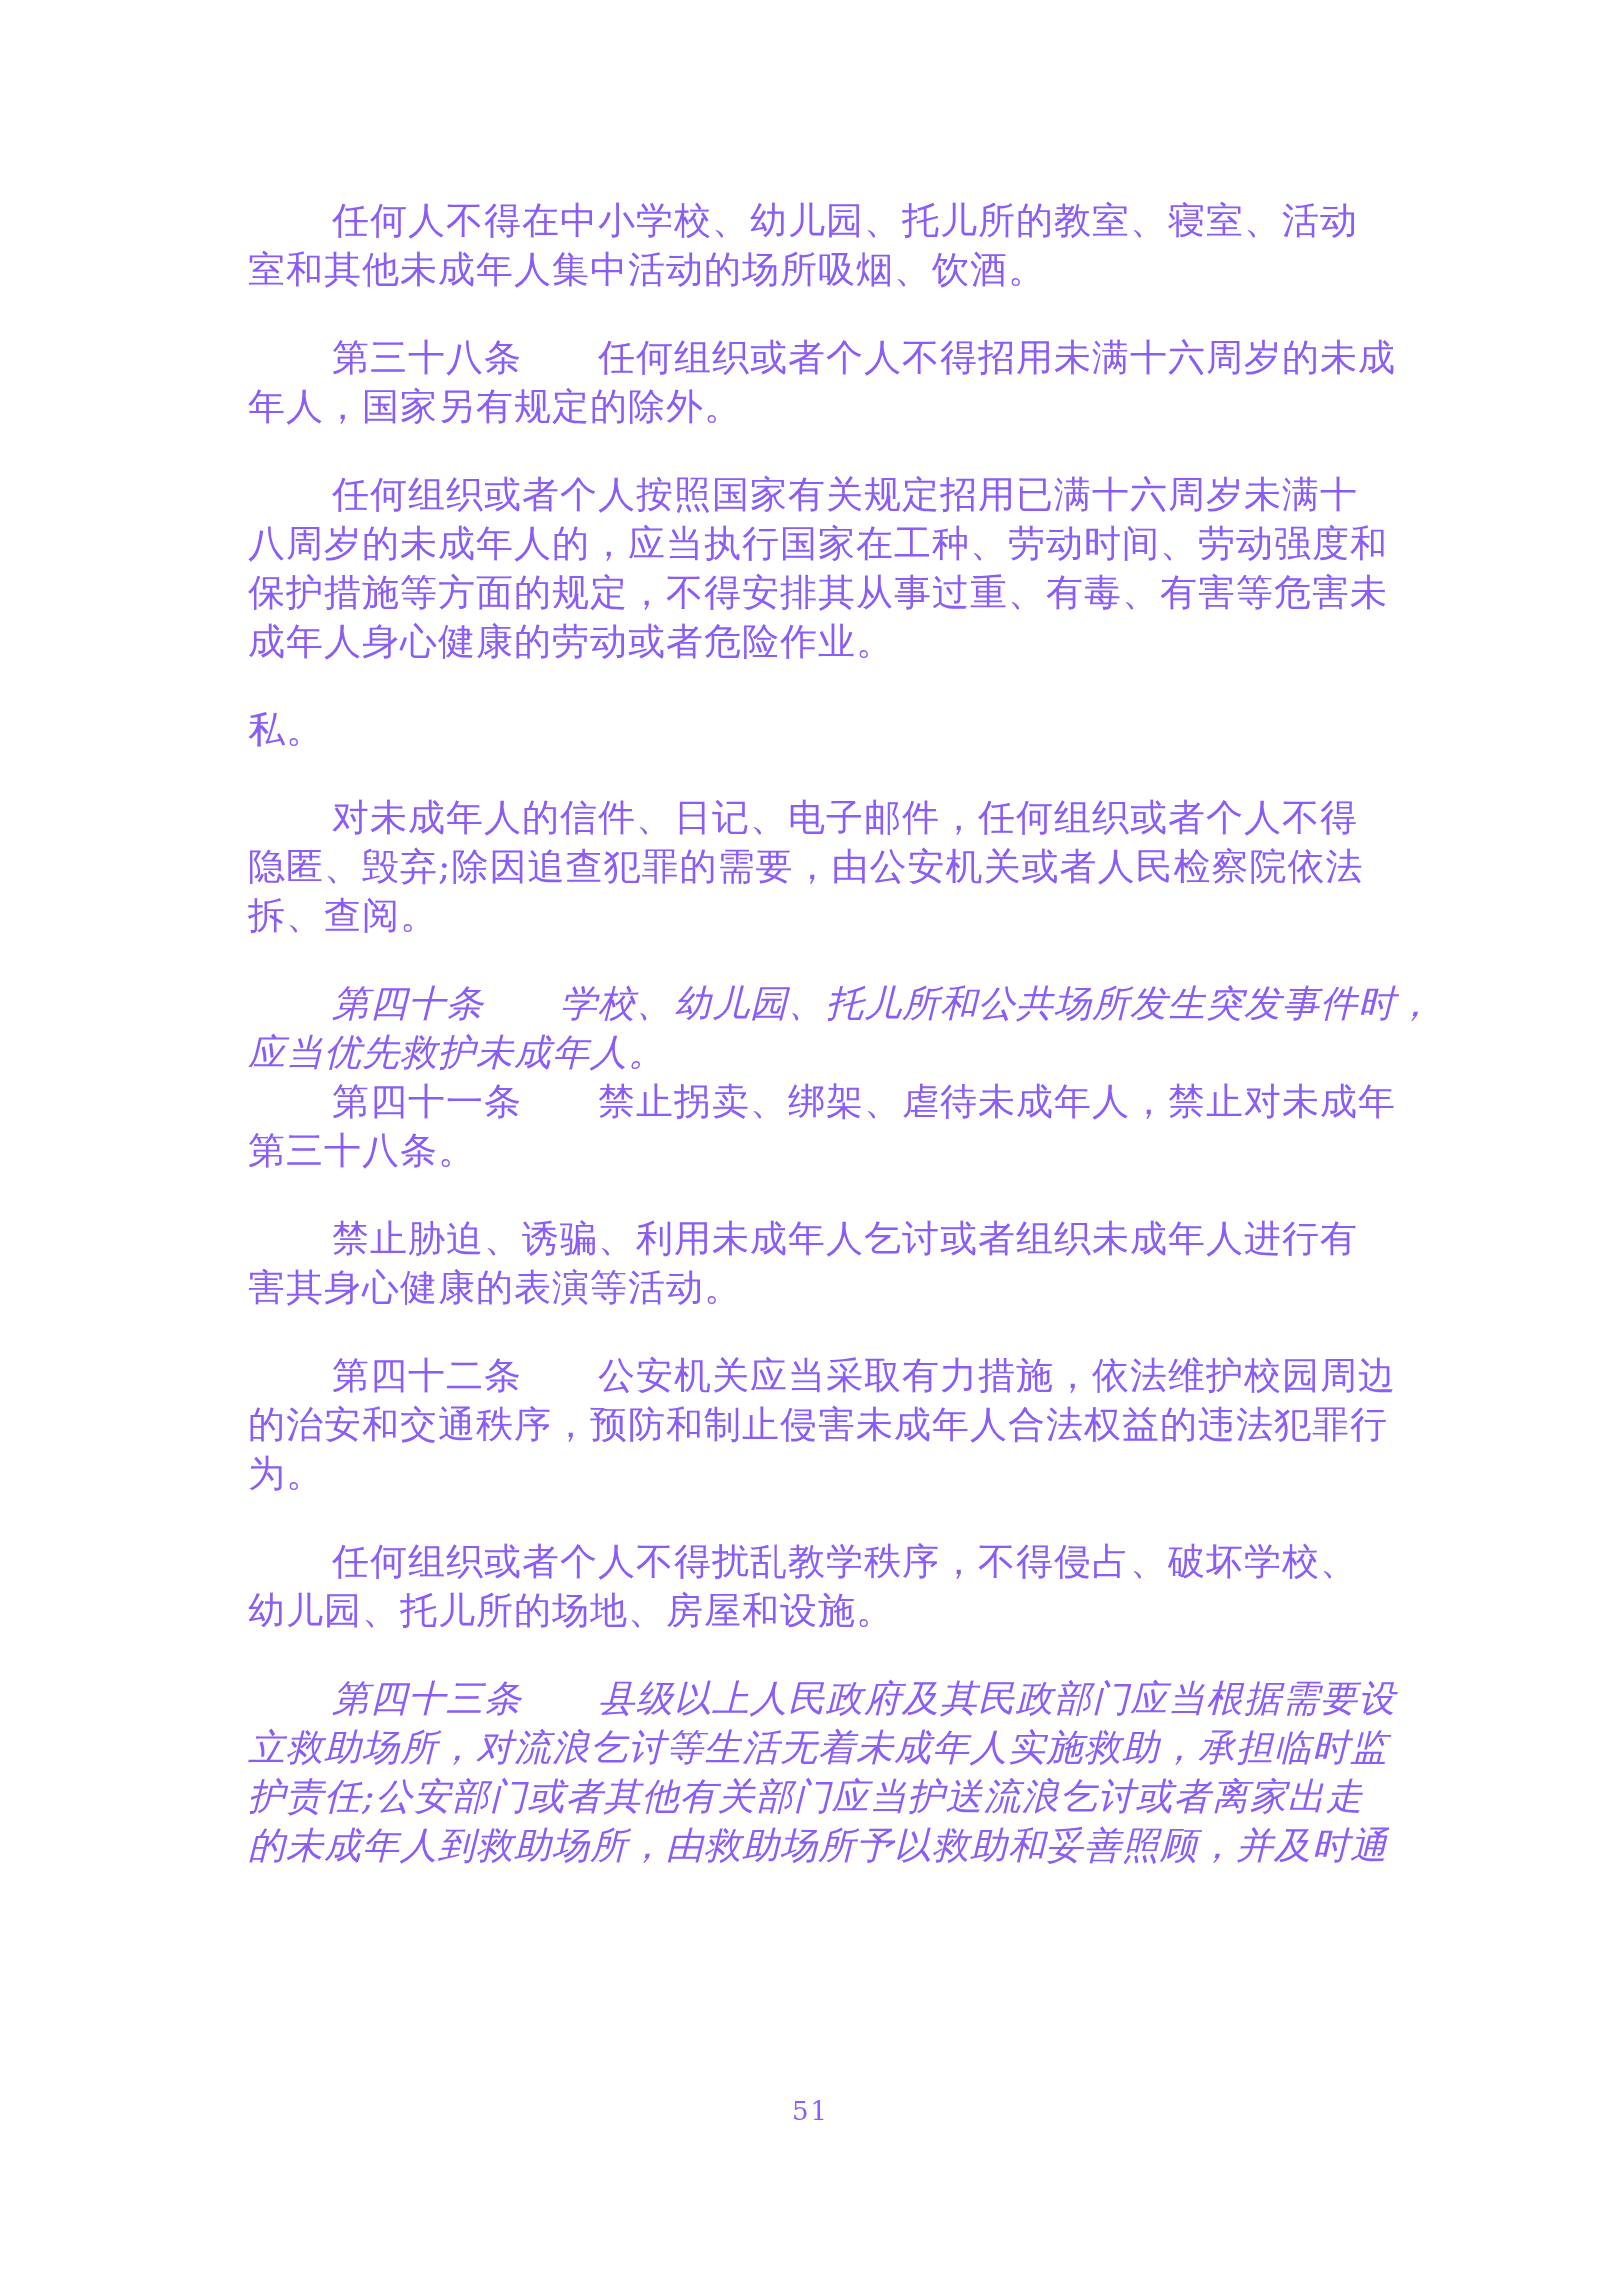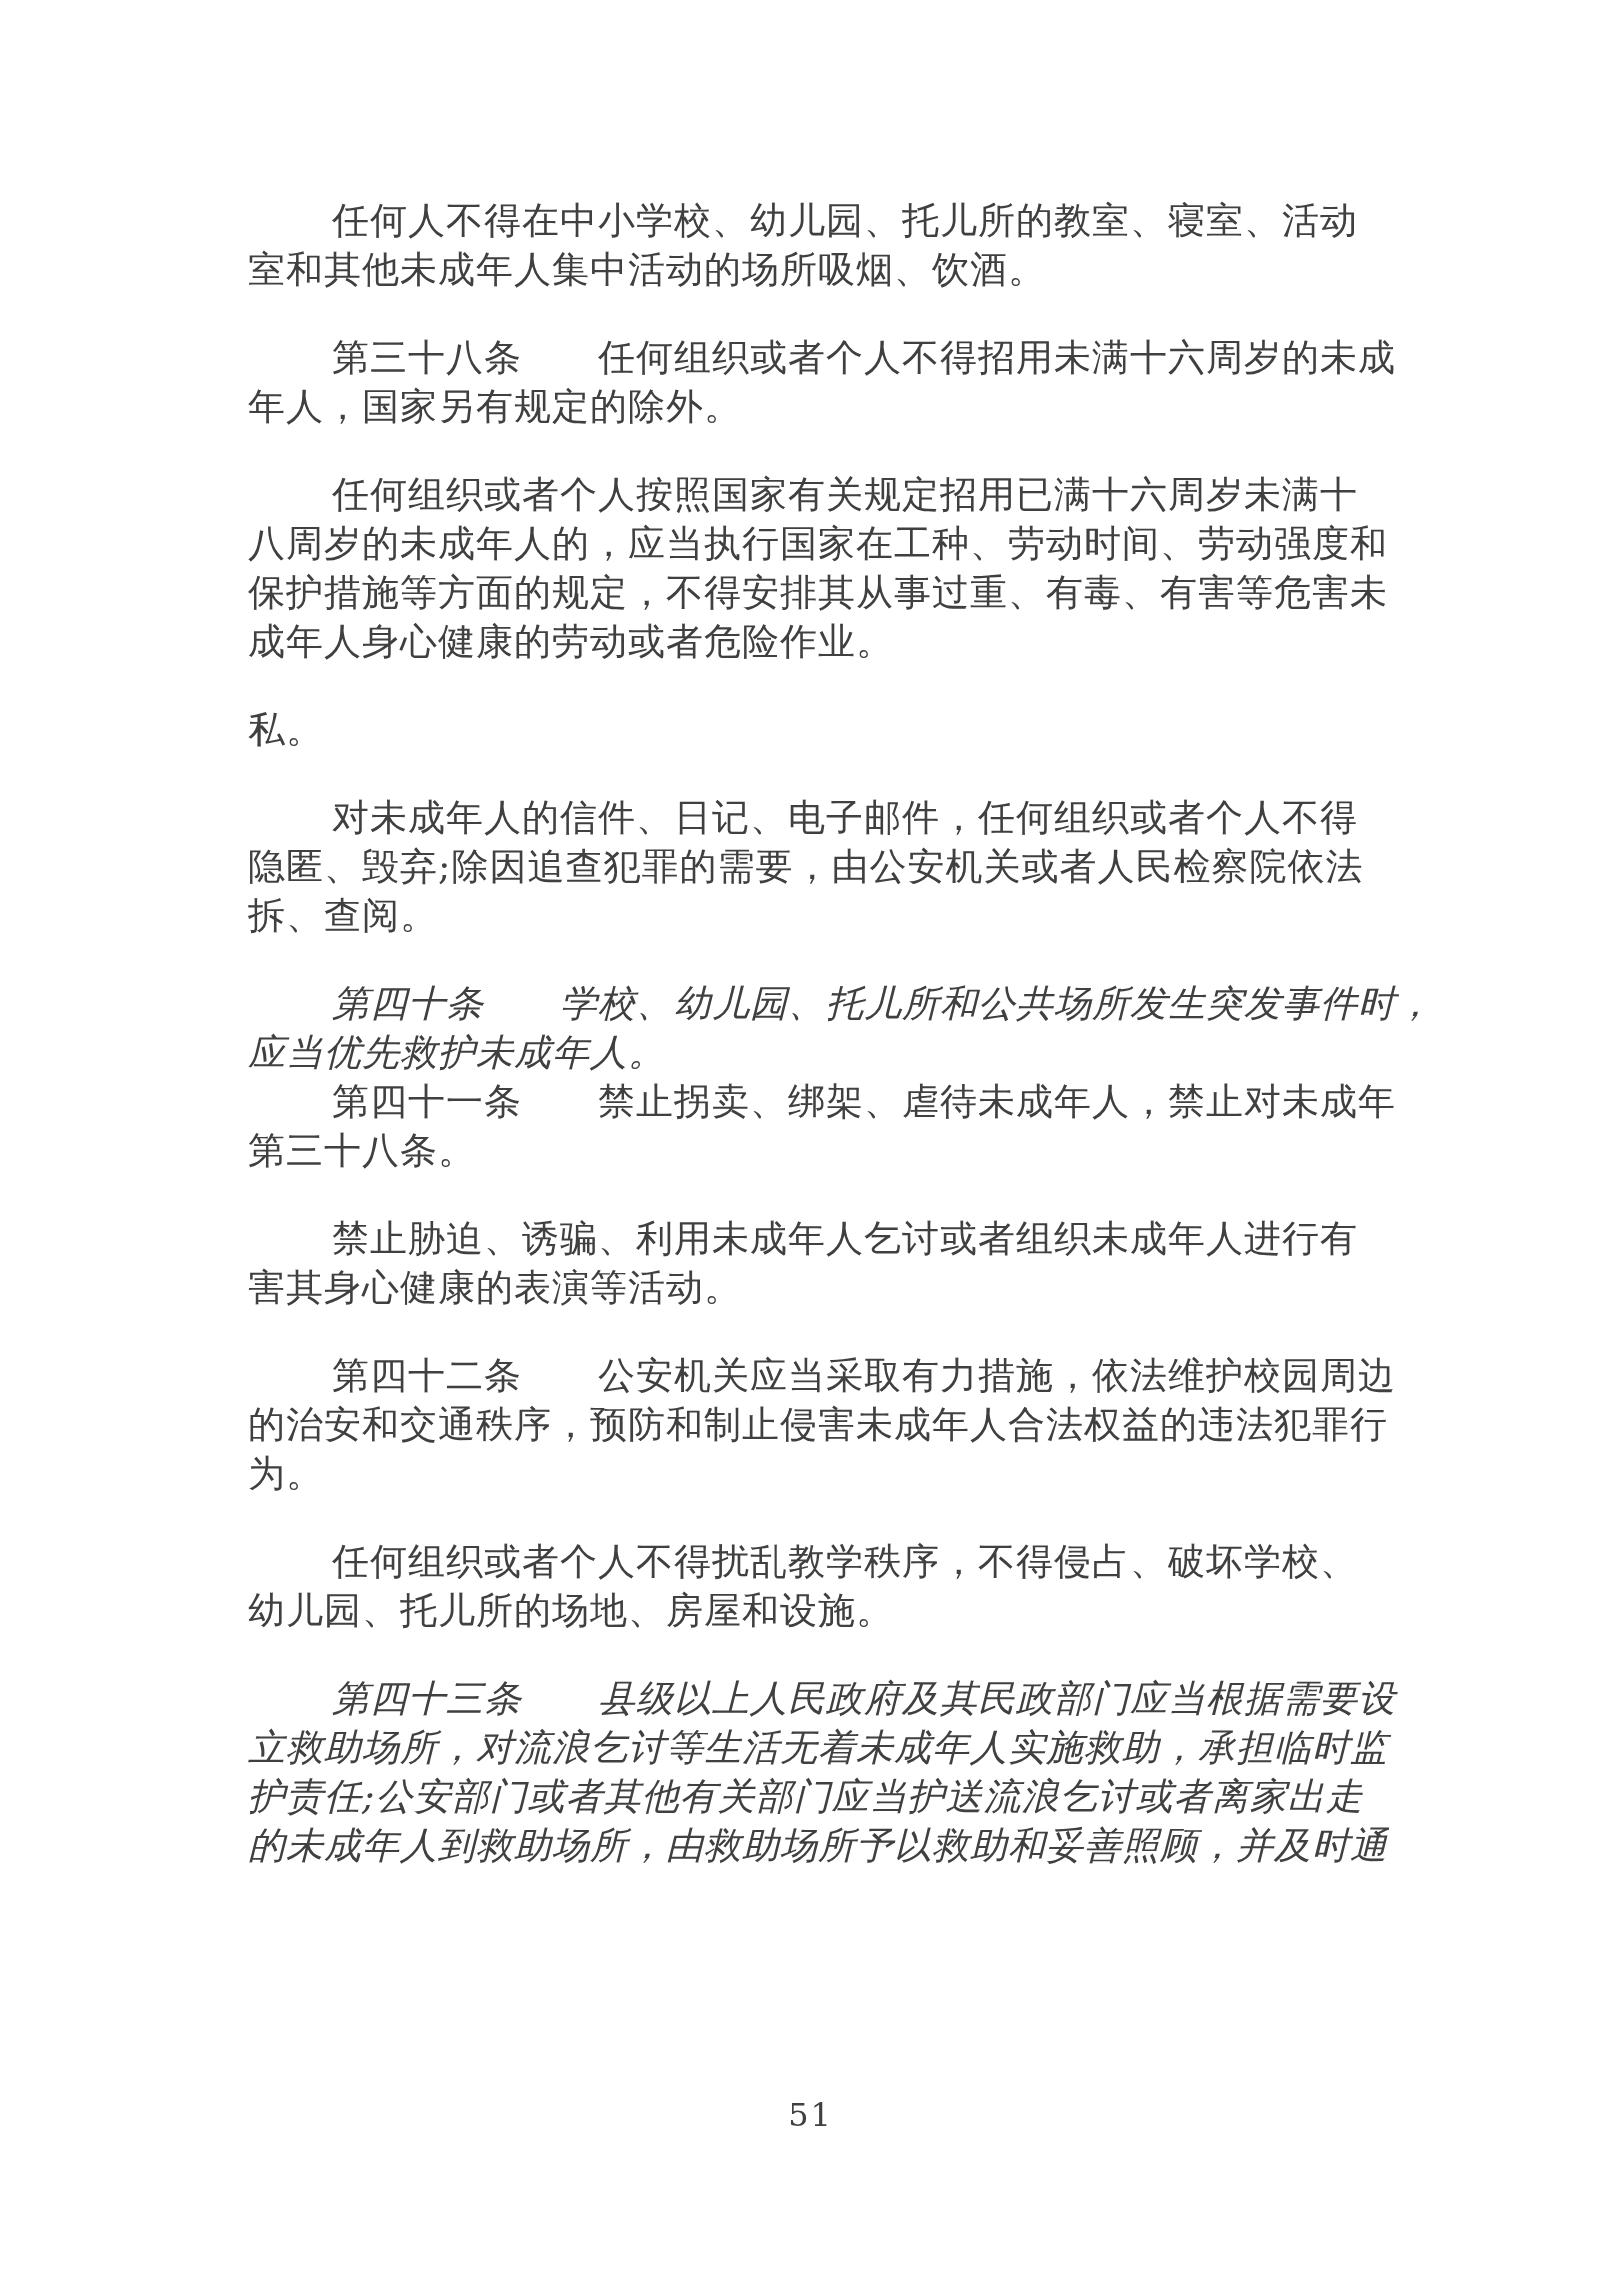--- a/index.html
+++ b/index.html
@@ -38,28 +38,28 @@
   }
   .line.first {
     text-indent: 84px;
   }
   .page-number {
     position: absolute;
     top: 2096px;
     left: 0;
     width: 100%;
     text-align: center;
-    font-size: 32px;
+    font-size: 26px;
     letter-spacing: 2px;
   }
 </style>
 </head>
 <body>
 
-<div class="page" style="background: rgb(255, 255, 255); color: #404040;">
+<div class="page" style="background: rgb(255, 255, 255); color: #8b5cf6;">
   <main class="content">
       <div class="para">
         <div class="line first">任何人不得在中小学校、幼儿园、托儿所的教室、寝室、活动</div>
         <div class="line">室和其他未成年人集中活动的场所吸烟、饮酒。</div>
       </div>
       <div class="para">
         <div class="line first">第三十八条　　任何组织或者个人不得招用未满十六周岁的未成</div>
         <div class="line">年人，国家另有规定的除外。</div>
       </div>
       <div class="para">

